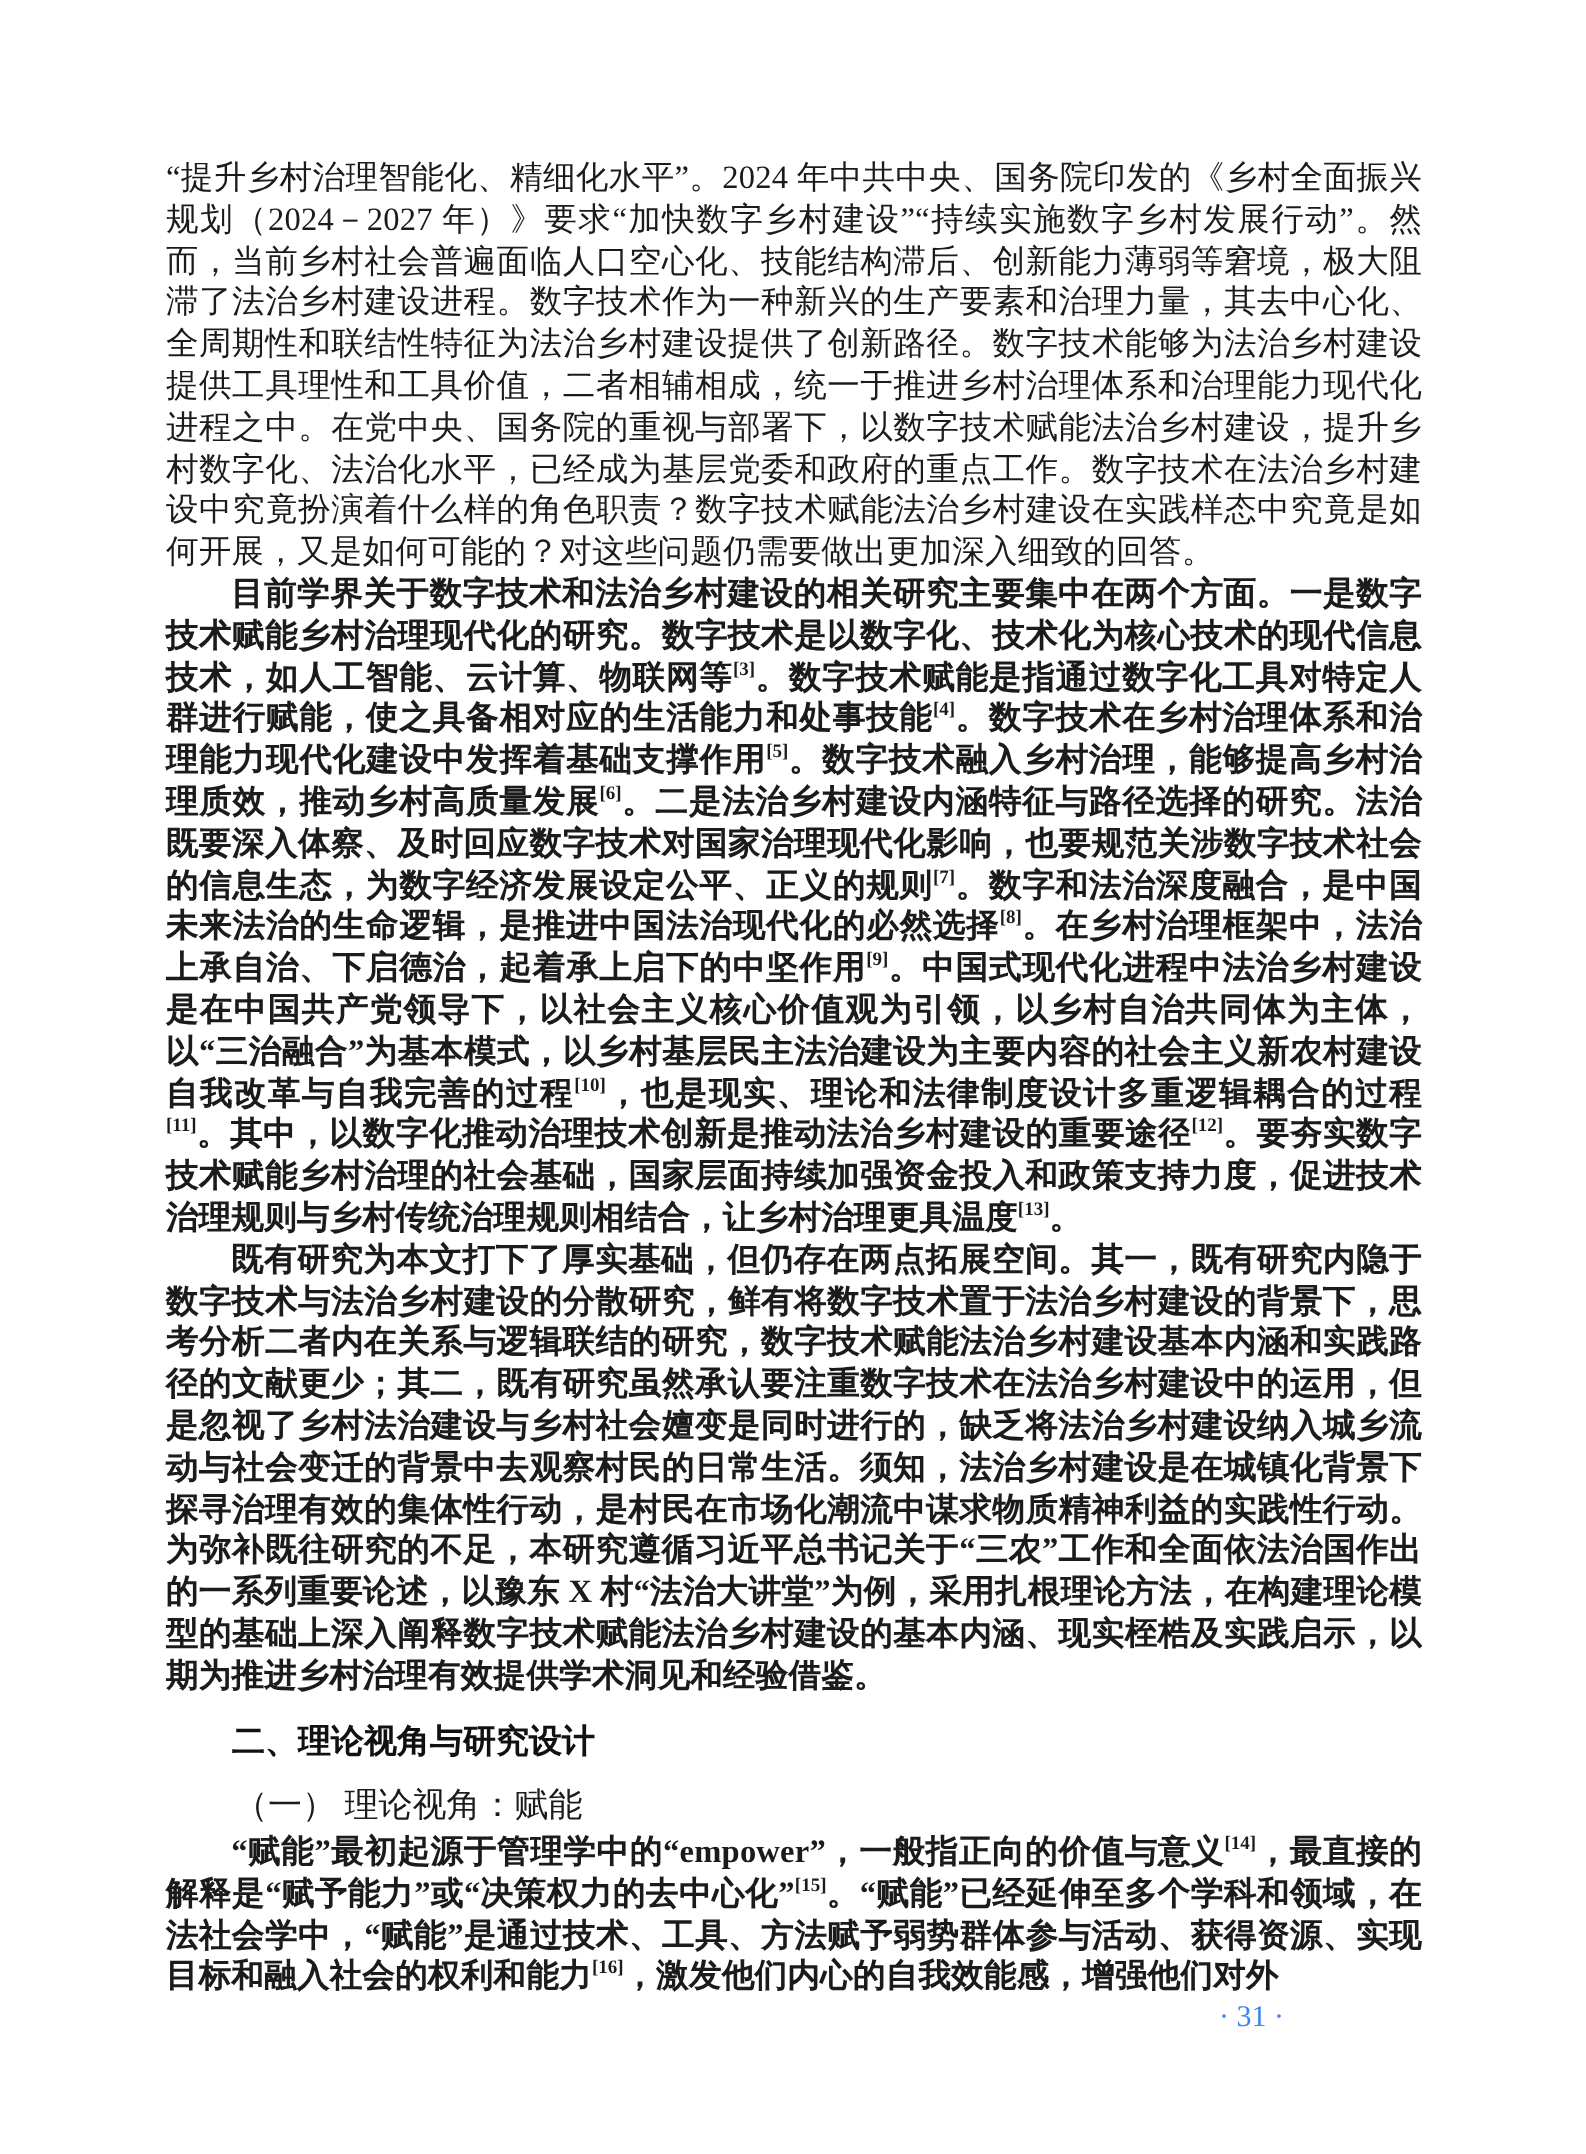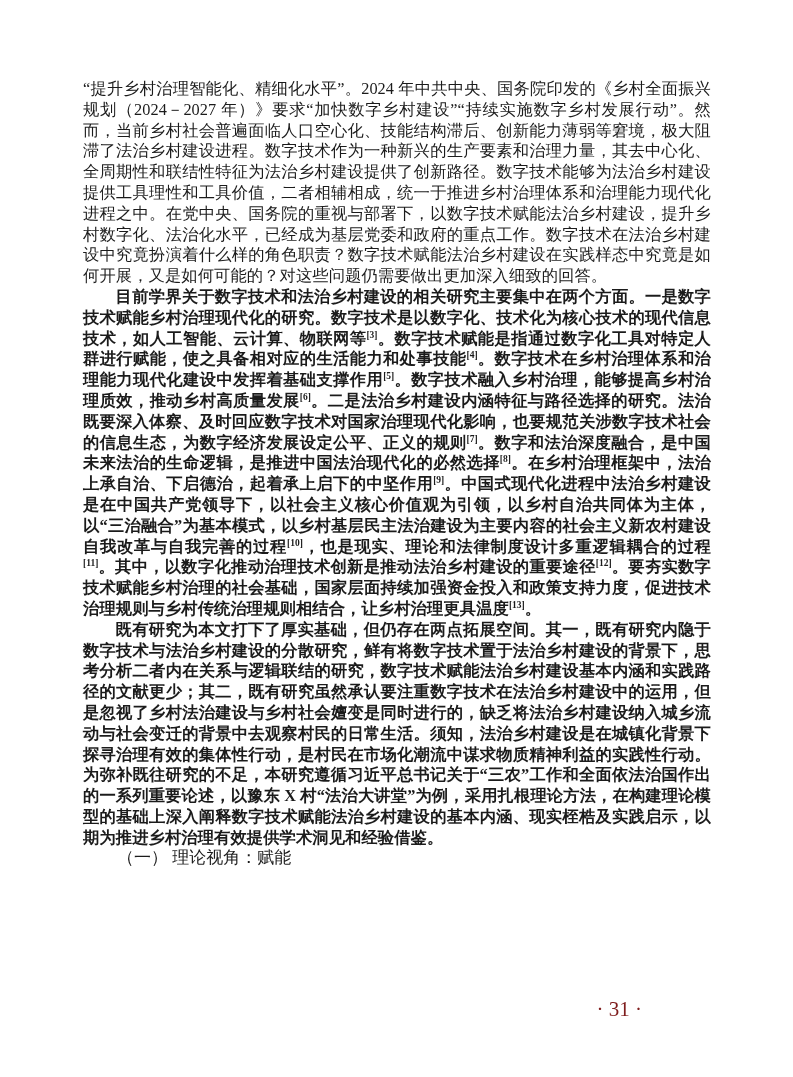--- a/index.html
+++ b/index.html
@@ -51,29 +51,31 @@
   .subheading {
     margin: 0 0 2px 0;
     font-size: 17px;
     line-height: 20.8px;
     text-indent: 2em;
   }
   .pagenum {
     position: absolute;
     top: 1000px;
     right: 95px;
-    font-size: 21px;
+    font-size: 15px;
     line-height: 18px;
-    color: #7f1d1d;
+    color: #3b82f6;
   }
 </style>
 </head>
 <body>
 
 <div class="page">
   <div class="content">
     <p class="para">“提升乡村治理智能化、精细化水平”。2024 年中共中央、国务院印发的《乡村全面振兴规划（2024－2027 年）》要求“加快数字乡村建设”“持续实施数字乡村发展行动”。然而，当前乡村社会普遍面临人口空心化、技能结构滞后、创新能力薄弱等窘境，极大阻滞了法治乡村建设进程。数字技术作为一种新兴的生产要素和治理力量，其去中心化、全周期性和联结性特征为法治乡村建设提供了创新路径。数字技术能够为法治乡村建设提供工具理性和工具价值，二者相辅相成，统一于推进乡村治理体系和治理能力现代化进程之中。在党中央、国务院的重视与部署下，以数字技术赋能法治乡村建设，提升乡村数字化、法治化水平，已经成为基层党委和政府的重点工作。数字技术在法治乡村建设中究竟扮演着什么样的角色职责？数字技术赋能法治乡村建设在实践样态中究竟是如何开展，又是如何可能的？对这些问题仍需要做出更加深入细致的回答。</p>
     <p class="para indent">目前学界关于数字技术和法治乡村建设的相关研究主要集中在两个方面。一是数字技术赋能乡村治理现代化的研究。数字技术是以数字化、技术化为核心技术的现代信息技术，如人工智能、云计算、物联网等<sup>[3]</sup>。数字技术赋能是指通过数字化工具对特定人群进行赋能，使之具备相对应的生活能力和处事技能<sup>[4]</sup>。数字技术在乡村治理体系和治理能力现代化建设中发挥着基础支撑作用<sup>[5]</sup>。数字技术融入乡村治理，能够提高乡村治理质效，推动乡村高质量发展<sup>[6]</sup>。二是法治乡村建设内涵特征与路径选择的研究。法治既要深入体察、及时回应数字技术对国家治理现代化影响，也要规范关涉数字技术社会的信息生态，为数字经济发展设定公平、正义的规则<sup>[7]</sup>。数字和法治深度融合，是中国未来法治的生命逻辑，是推进中国法治现代化的必然选择<sup>[8]</sup>。在乡村治理框架中，法治上承自治、下启德治，起着承上启下的中坚作用<sup>[9]</sup>。中国式现代化进程中法治乡村建设是在中国共产党领导下，以社会主义核心价值观为引领，以乡村自治共同体为主体，以“三治融合”为基本模式，以乡村基层民主法治建设为主要内容的社会主义新农村建设自我改革与自我完善的过程<sup>[10]</sup>，也是现实、理论和法律制度设计多重逻辑耦合的过程<sup>[11]</sup>。其中，以数字化推动治理技术创新是推动法治乡村建设的重要途径<sup>[12]</sup>。要夯实数字技术赋能乡村治理的社会基础，国家层面持续加强资金投入和政策支持力度，促进技术治理规则与乡村传统治理规则相结合，让乡村治理更具温度<sup>[13]</sup>。</p>
     <p class="para indent">既有研究为本文打下了厚实基础，但仍存在两点拓展空间。其一，既有研究内隐于数字技术与法治乡村建设的分散研究，鲜有将数字技术置于法治乡村建设的背景下，思考分析二者内在关系与逻辑联结的研究，数字技术赋能法治乡村建设基本内涵和实践路径的文献更少；其二，既有研究虽然承认要注重数字技术在法治乡村建设中的运用，但是忽视了乡村法治建设与乡村社会嬗变是同时进行的，缺乏将法治乡村建设纳入城乡流动与社会变迁的背景中去观察村民的日常生活。须知，法治乡村建设是在城镇化背景下探寻治理有效的集体性行动，是村民在市场化潮流中谋求物质精神利益的实践性行动。为弥补既往研究的不足，本研究遵循习近平总书记关于“三农”工作和全面依法治国作出的一系列重要论述，以豫东 X 村“法治大讲堂”为例，采用扎根理论方法，在构建理论模型的基础上深入阐释数字技术赋能法治乡村建设的基本内涵、现实桎梏及实践启示，以期为推进乡村治理有效提供学术洞见和经验借鉴。</p>
+    <h2 class="heading">二、理论视角与研究设计</h2>
     <p class="subheading">（一） 理论视角：赋能</p>
+    <p class="para indent">“赋能”最初起源于管理学中的“empower”，一般指正向的价值与意义<sup>[14]</sup>，最直接的解释是“赋予能力”或“决策权力的去中心化”<sup>[15]</sup>。“赋能”已经延伸至多个学科和领域，在法社会学中，“赋能”是通过技术、工具、方法赋予弱势群体参与活动、获得资源、实现目标和融入社会的权利和能力<sup>[16]</sup>，激发他们内心的自我效能感，增强他们对外</p>
   </div>
   <div class="pagenum">· 31 ·</div>
 </div>
 
 </body></html>

